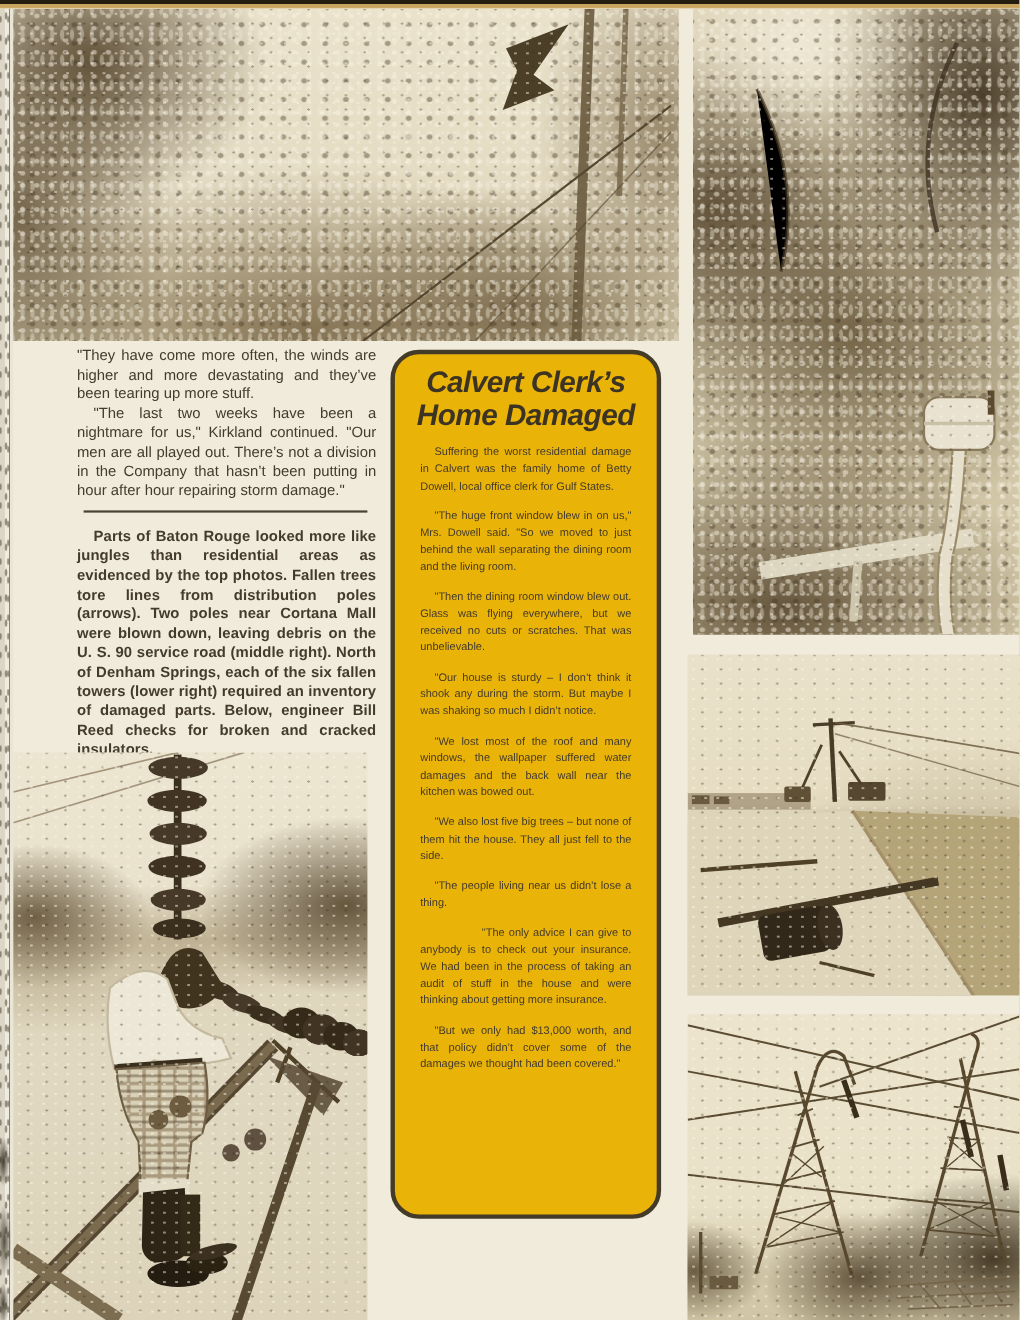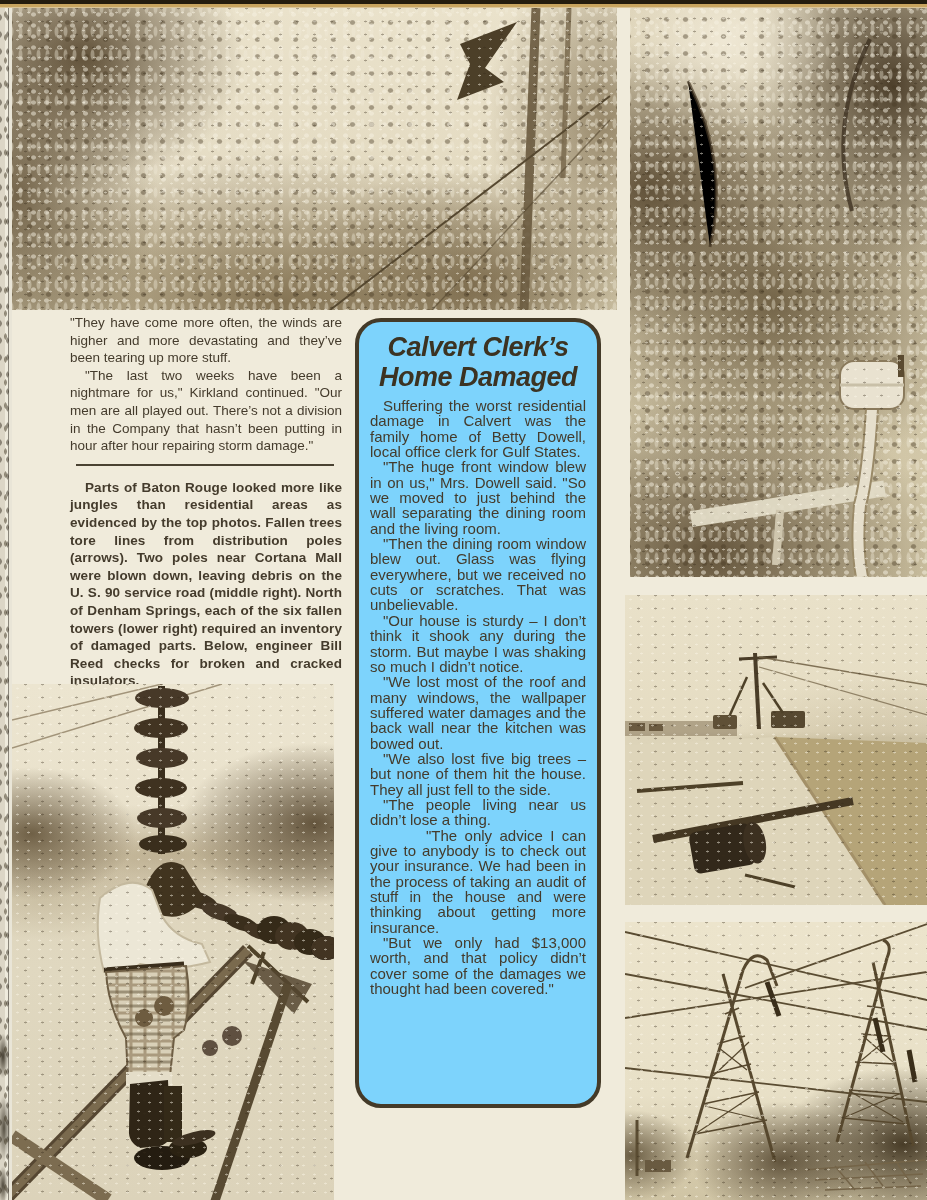--- a/index.html
+++ b/index.html
@@ -107,30 +107,30 @@
   .left-col{position:absolute;left:70px;top:314px;width:272px;}
   .left-col p{margin:0;font-size:13.5px;line-height:17.6px;text-align:justify;color:#443b2c;}
   .left-col p.indent{text-indent:15px;}
   .col-divider{margin:9px 0 13px 6px;width:258px;height:2px;background:#4a4232;}
   .caption-text{font-weight:bold;letter-spacing:.1px;}
 
   
   .article-box{
     position:absolute;left:355px;top:318px;width:246px;height:790px;
     border:4px solid #443a28;border-radius:26px;
-    background:#7dd3fc;box-sizing:border-box;
+    background:#eab308;box-sizing:border-box;
     padding:8px 11px 0 11px;overflow:hidden;z-index:4;
   }
   .headline{
     margin:2px 0 6px 0;text-align:center;
     font-size:27px;line-height:30px;font-weight:bold;font-style:italic;
     letter-spacing:-.5px;color:#3c3322;
   }
   .article-body p{
-    margin:0;font-size:15px;line-height:15.35px;text-align:justify;
+    margin:12px;font-size:10px;line-height:15.35px;text-align:justify;
     text-indent:13px;color:#443b2c;
   }
   .article-body p.big-indent{text-indent:56px;}
 </style>
 </head>
 <body>
 
 <div class="page">
 
   <div class="top-edge"></div>

